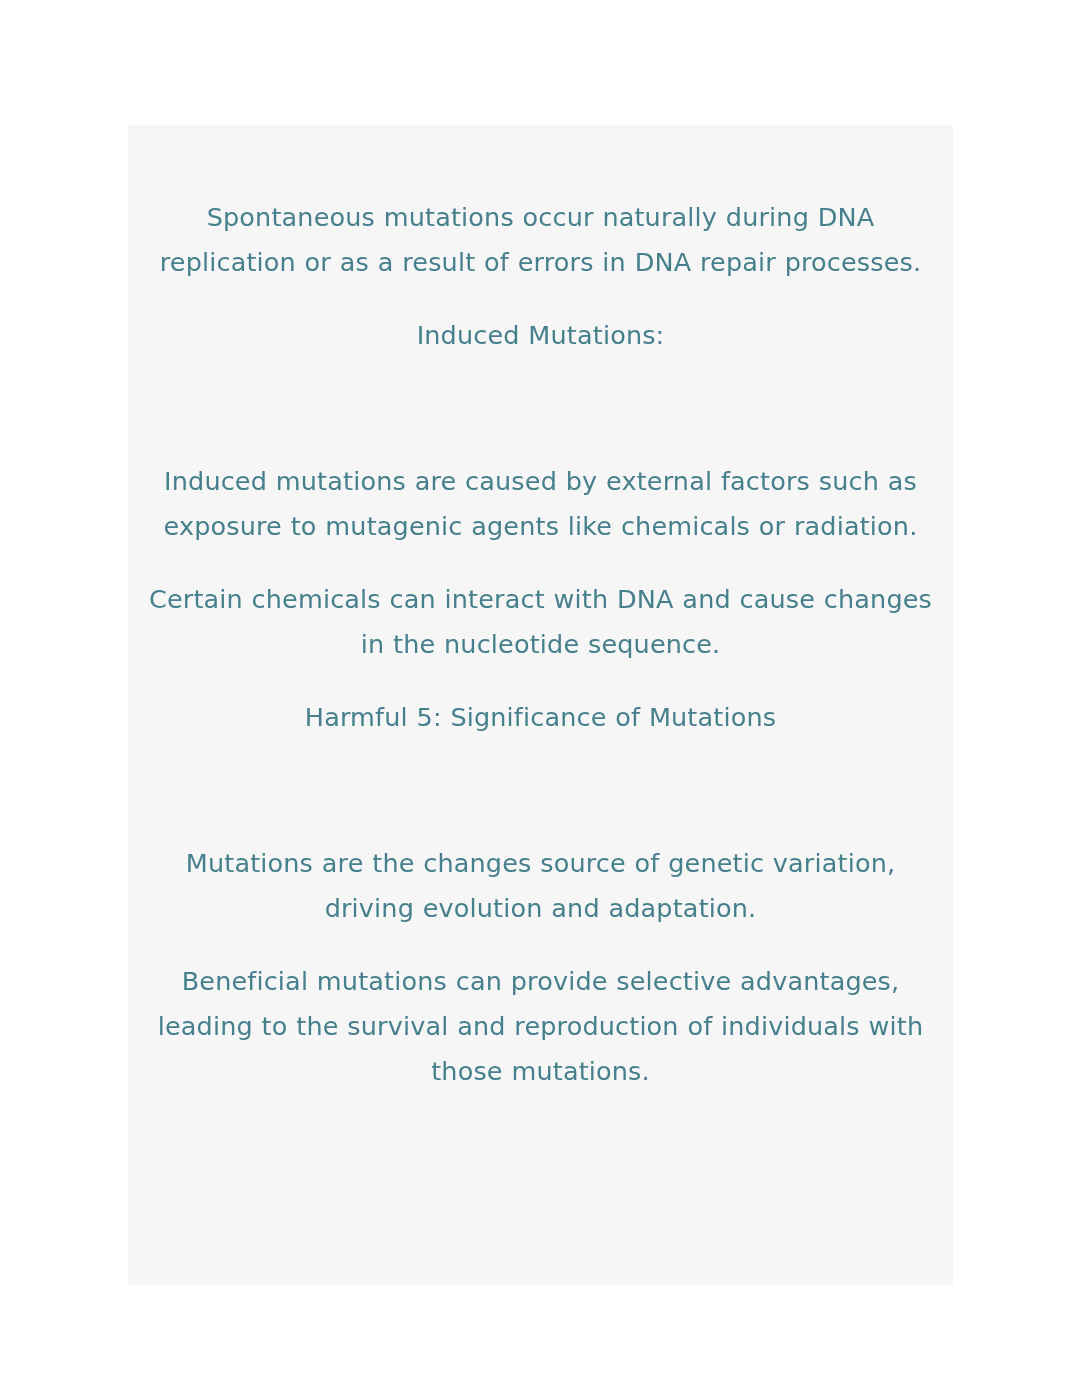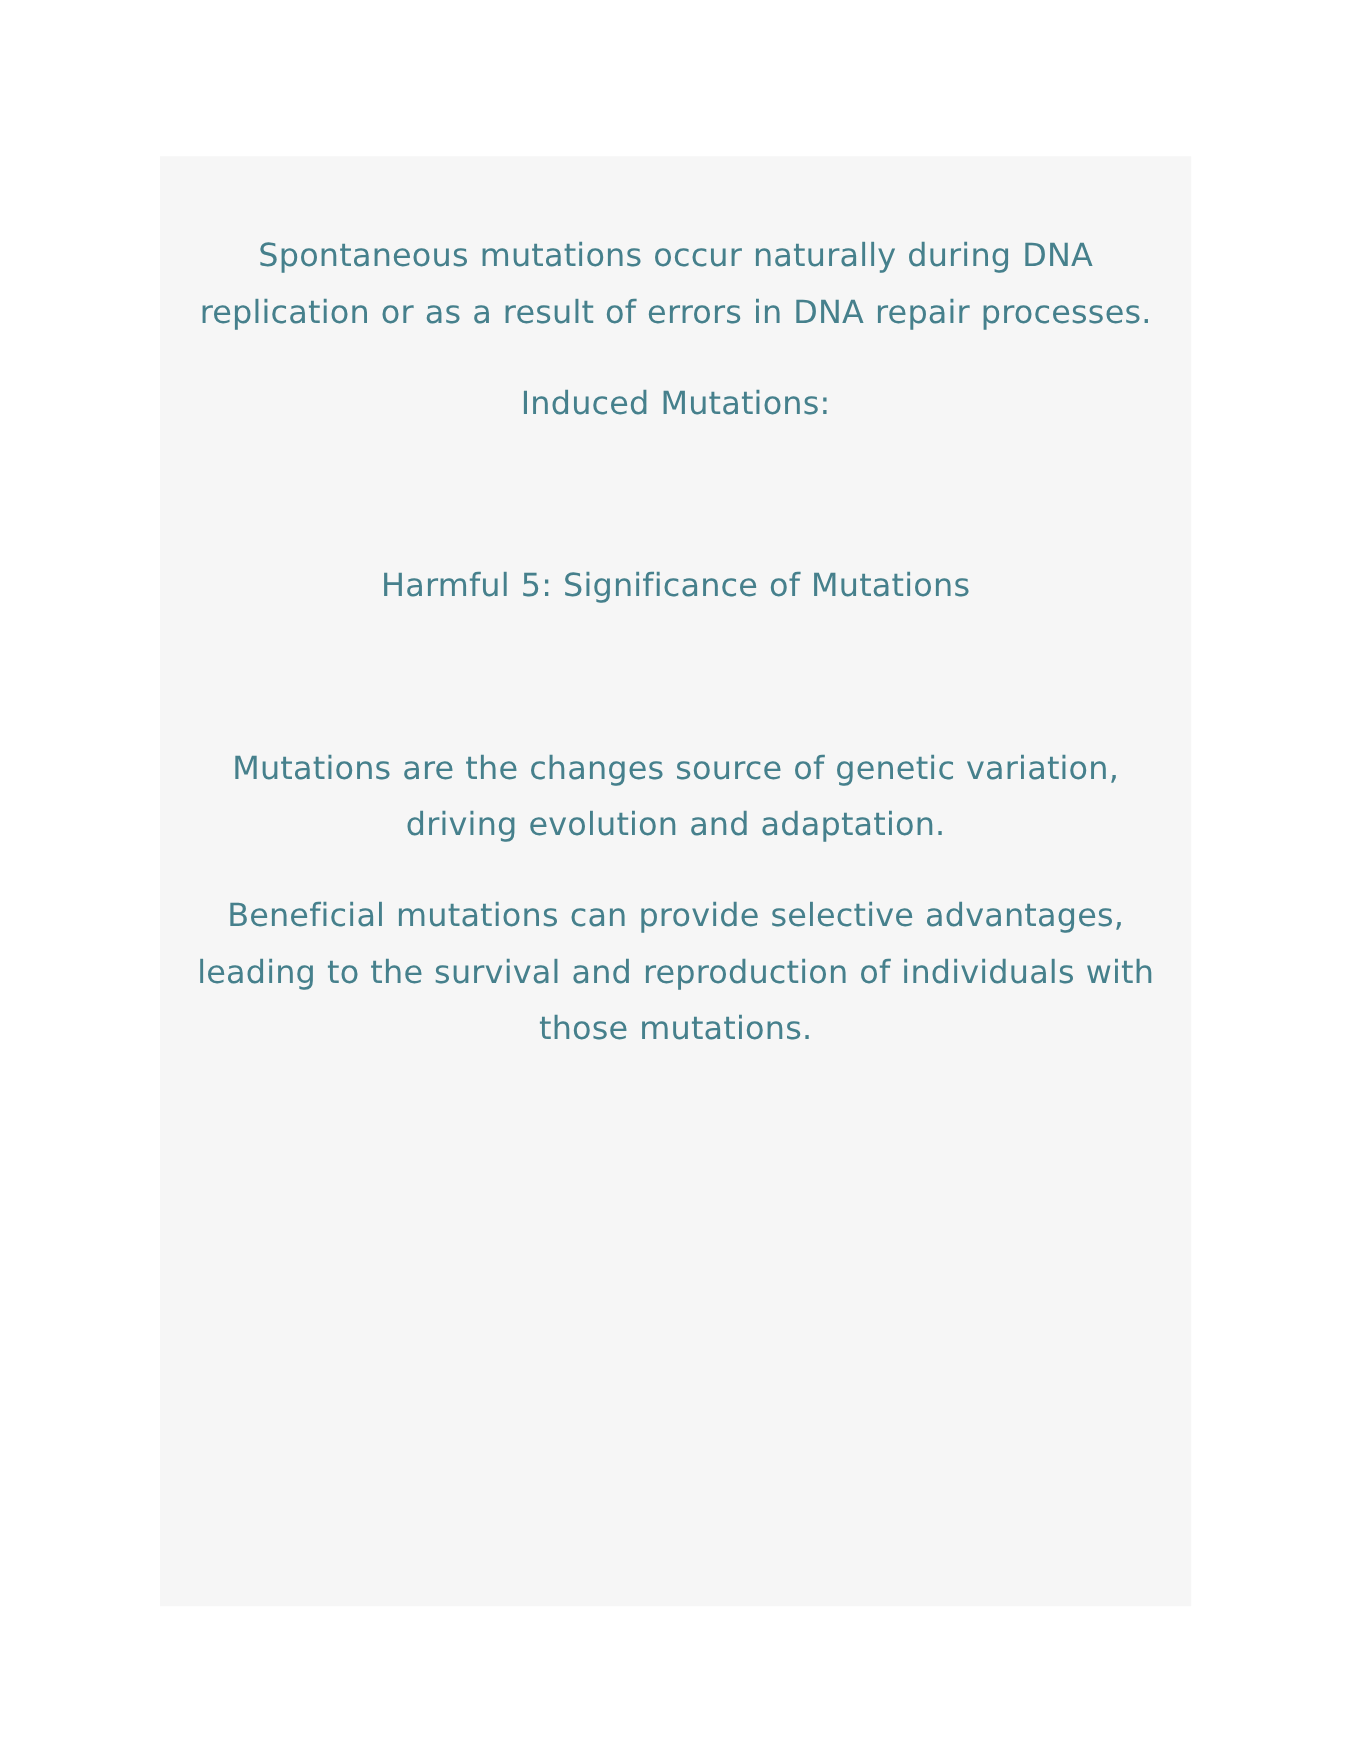--- a/index.html
+++ b/index.html
@@ -42,21 +42,21 @@
     font-family: "DejaVu Sans", sans-serif;
     font-size: 25.5px;
     line-height: 45px;
     letter-spacing: 0.15px;
     word-spacing: 0.5px;
     font-weight: 400;
     -webkit-font-smoothing: antialiased;
   }
 
   .doc-paragraph {
-    margin: 0 0 28px 0;
+    margin: 12px 0 28px 0;
     padding: 0 6px;
   }
 
   .doc-heading {
     margin: 0 0 28px 0;
     padding: 0 6px;
     text-align: center;
   }
 
   
@@ -75,21 +75,23 @@
 <div id="page">
 
   <div id="content-panel">
 
     <p class="doc-block doc-paragraph">Spontaneous mutations occur naturally during DNA replication or as a result of errors in DNA repair processes.</p>
 
     <p class="doc-block doc-heading">Induced Mutations:</p>
 
     <p class="doc-block doc-spacer"></p>
 
+    <p class="doc-block doc-paragraph">Induced mutations are caused by external factors such as exposure to mutagenic agents like chemicals or radiation.</p>
 
+    <p class="doc-block doc-paragraph tight">Certain chemicals can interact with DNA and cause changes in the nucleotide sequence.</p>
 
 
     <p class="doc-block doc-heading">Harmful 5: Significance of Mutations</p>
 
     <p class="doc-block doc-spacer"></p>
 
     <p class="doc-block doc-paragraph">Mutations are the changes source of genetic variation, driving evolution and adaptation.</p>
 
     <p class="doc-block doc-paragraph tight">Beneficial mutations can provide selective advantages, leading to the survival and reproduction of individuals with those mutations.</p>
 

